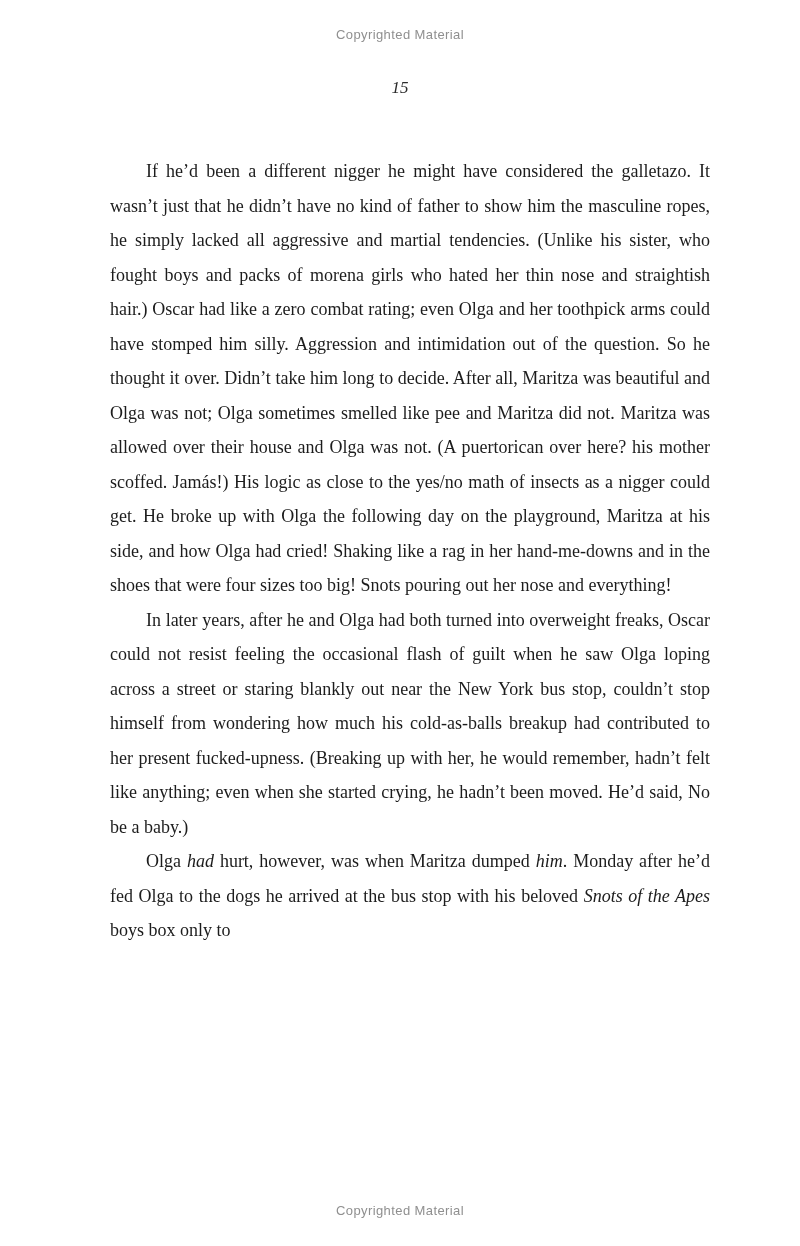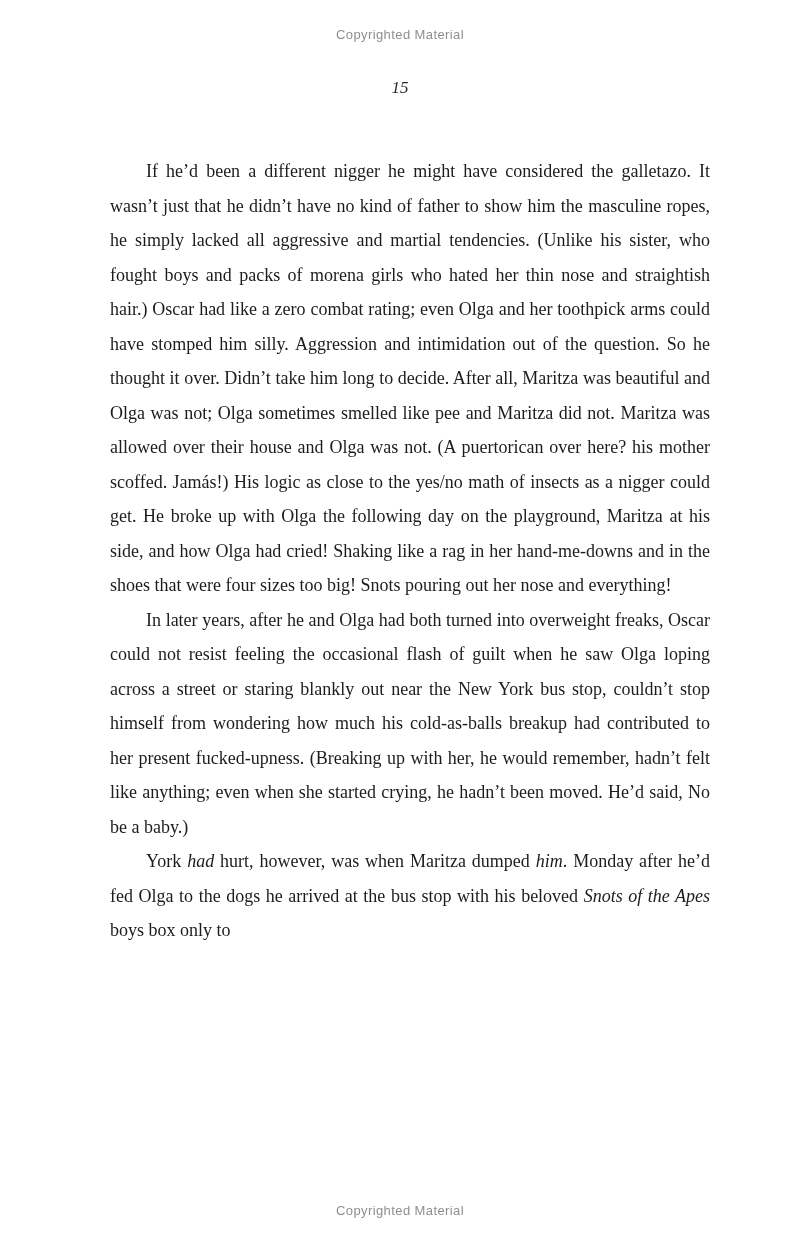--- a/index.html
+++ b/index.html
@@ -63,18 +63,18 @@
 
 <div class="book-page">
 
   <div class="copyright-notice top">Copyrighted Material</div>
 
   <div class="page-number">15</div>
 
   <div class="text-block">
       <p><span>If he’d been a different nigger he might have considered the galletazo. It wasn’t just that he didn’t have no kind of father to show him the masculine ropes, he simply lacked all aggressive and martial tendencies. (Unlike his sister, who fought boys and packs of morena girls who hated her thin nose and straightish hair.) Oscar had like a zero combat rating; even Olga and her toothpick arms could have stomped him silly. Aggression and intimidation out of the question. So he thought it over. Didn’t take him long to decide. After all, Maritza was beautiful and Olga was not; Olga sometimes smelled like pee and Maritza did not. Maritza was allowed over their house and Olga was not. (A puertorican over here? his mother scoffed. Jamás!) His logic as close to the yes/no math of insects as a nigger could get. He broke up with Olga the following day on the playground, Maritza at his side, and how Olga had cried! Shaking like a rag in her hand-me-downs and in the shoes that were four sizes too big! Snots pouring out her nose and everything!</span></p>
       <p><span>In later years, after he and Olga had both turned into overweight freaks, Oscar could not resist feeling the occasional flash of guilt when he saw Olga loping across a street or staring blankly out near the New York bus stop, couldn’t stop himself from wondering how much his cold-as-balls breakup had contributed to her present fucked-upness. (Breaking up with her, he would remember, hadn’t felt like anything; even when she started crying, he hadn’t been moved. He’d said, No be a baby.)</span></p>
-      <p><span>York </span><span class="italic">had</span><span> hurt, however, was when Maritza dumped </span><span class="italic">him</span><span>. Monday after he’d fed Olga to the dogs he arrived at the bus stop with his beloved </span><span class="italic">Snots of the Apes</span><span> boys box only to</span></p>
+      <p><span>Olga </span><span class="italic">had</span><span> hurt, however, was when Maritza dumped </span><span class="italic">him</span><span>. Monday after he’d fed Olga to the dogs he arrived at the bus stop with his beloved </span><span class="italic">Snots of the Apes</span><span> boys box only to</span></p>
     </div>
 
   <div class="copyright-notice bottom">Copyrighted Material</div>
 
 </div>
 
 </body></html>

